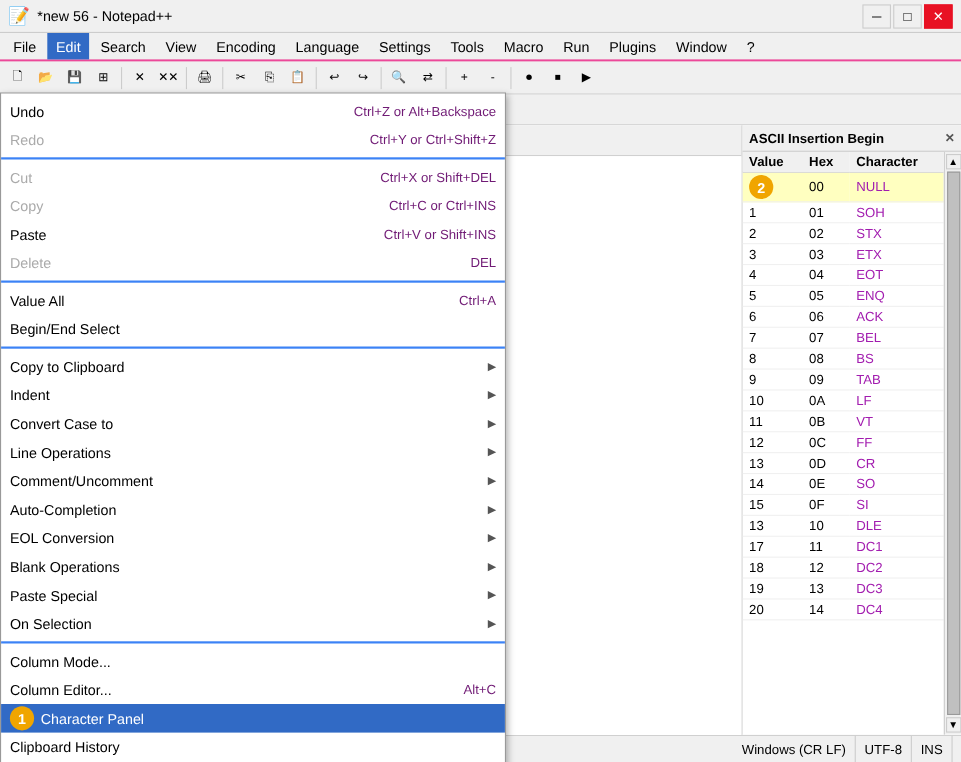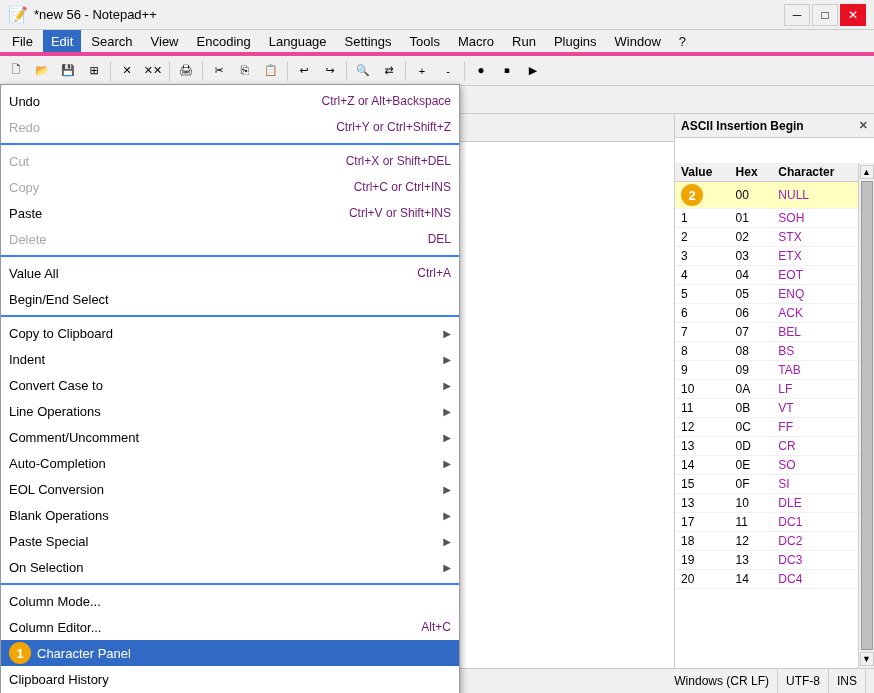--- a/index.html
+++ b/index.html
@@ -44,21 +44,21 @@
     }
     .title-btn.close { background: #e81123; color: white; border-color: #e81123; }
 
     
     .menu-bar {
       background: #f0f0f0;
       height: 26px;
       display: flex;
       align-items: center;
       padding: 0 4px;
-      border-bottom: 4px solid #ec4899;
+      border-bottom: 2px solid #ec4899;
       gap: 2px;
     }
     .menu-item {
       padding: 3px 8px;
       cursor: pointer;
       font-size: 13px;
       height: 100%;
       display: flex; align-items: center;
     }
     .menu-item:hover, .menu-item.active {
@@ -471,21 +471,21 @@
         <div>&nbsp;</div>
       </div>
     </div>
   </div>
 
   <div class="ascii-panel">
     <div class="ascii-panel-header">
       <span>ASCII Insertion Begin</span>
       <span style="cursor:pointer; font-size:11px; color:#555;">✕</span>
     </div>
-    <div style="display:flex; flex:1; overflow:hidden;margin-top:25px;">
+    <div style="display:flex; flex:1; overflow:hidden;">
       <div class="ascii-table">
         <table>
           <thead>
             <tr>
               <th>Value</th>
               <th>Hex</th>
               <th>Character</th>
             </tr>
           </thead>
           <tbody id="ascii-tbody">

